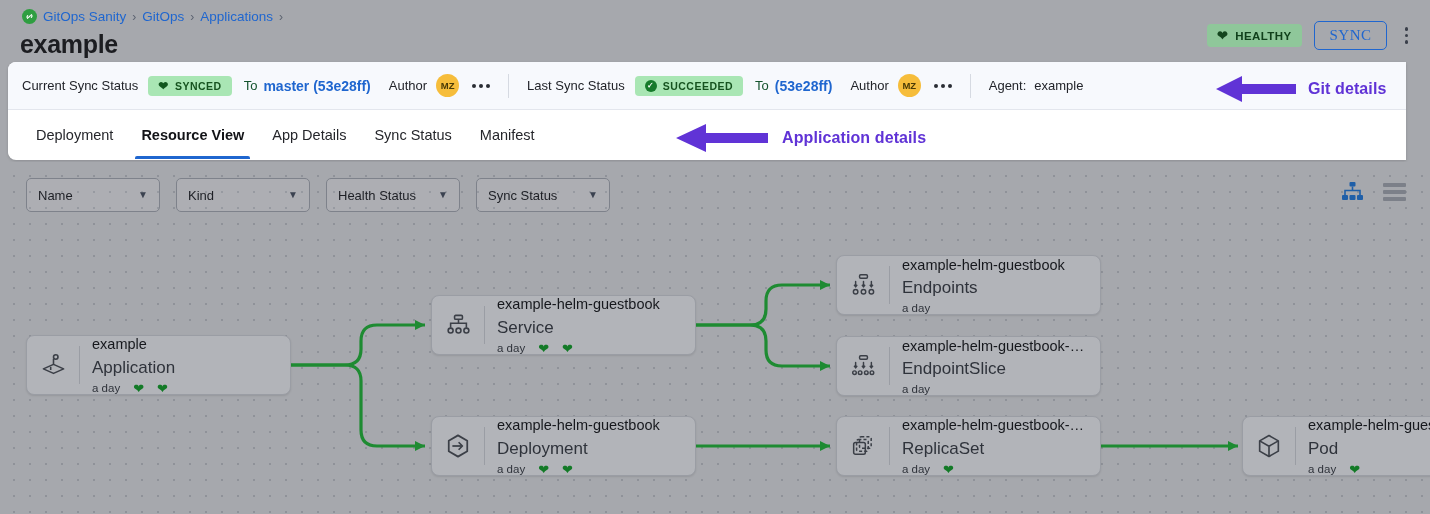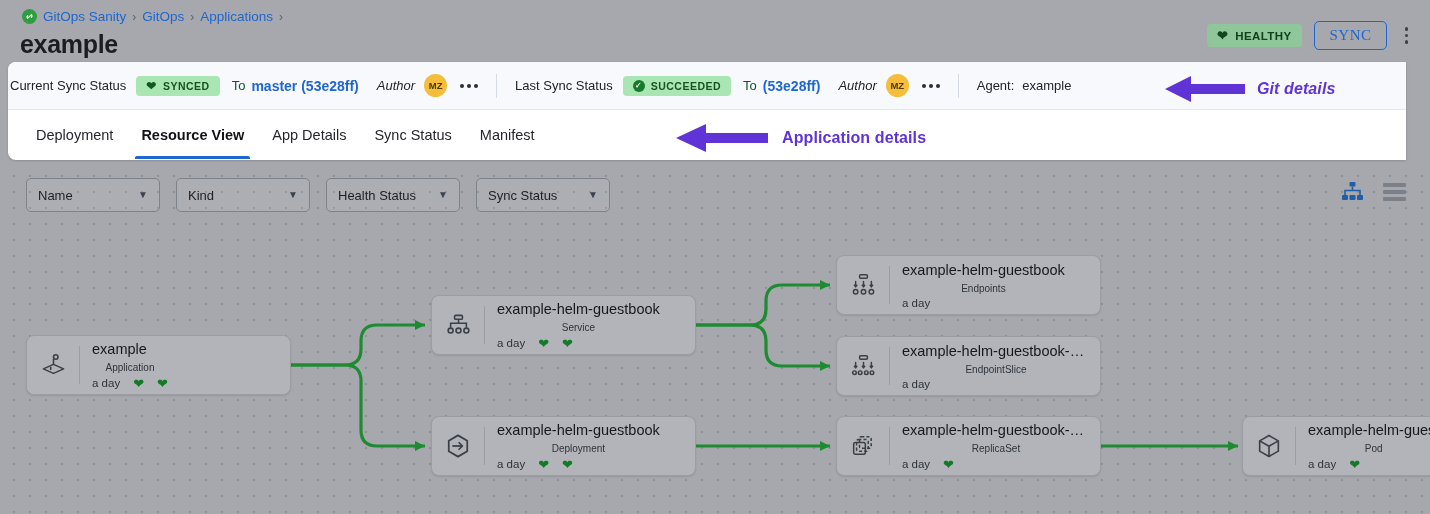--- a/index.html
+++ b/index.html
@@ -65,39 +65,39 @@
     background: #ffffff;
     border-radius: 8px 0 0 8px;
     box-shadow: 0 1px 3px rgba(0,0,0,0.16);
     overflow: visible;
   }
   .sync-bar {
     height: 48px; background: #f7f9fd;
     border-bottom: 1px solid #e3e6ed;
     border-radius: 8px 0 0 0;
     display: flex; align-items: center;
-    padding-left: 2px;
+    padding-left: 14px;
     font-size: 13px; color: #202126;
   }
   .sb-label { color: #22242a; margin-right: 10px; }
   .pill {
     display: inline-flex; align-items: center; gap: 6px;
     background: #a9e6b4; color: #16531f;
     border-radius: 4px; padding: 4px 10px;
     font-size: 10.5px; font-weight: bold; letter-spacing: 0.5px;
   }
   .pill .hrt { font-size: 12px; line-height: 1; color: #12581f; }
   .pill .chk {
     width: 12px; height: 12px; border-radius: 50%; background: #167a2b;
     display: inline-flex; align-items: center; justify-content: center;
     color: #fff; font-size: 8px; line-height: 1;
   }
   .to-word { margin: 0 6px 0 12px; color: #14532d; }
   .rev-link { color: #1f66cf; font-weight: bold; font-size: 14px; cursor: pointer; }
-  .author-word { margin-left: 18px; color: #22242a; font-style: italic; }
+  .author-word { margin-left: 18px; color: #22242a; }
   .avatar {
     width: 23px; height: 23px; border-radius: 50%;
     background: #f6bd3b; color: #4a3a06;
     display: inline-flex; align-items: center; justify-content: center;
     font-size: 9.5px; font-weight: bold; margin-left: 9px;
   }
   .dots-inline {
     display: inline-flex; gap: 3px; margin-left: 13px; cursor: pointer; align-items: center;
   }
   .dots-inline i { width: 4px; height: 4px; border-radius: 50%; background: #2a2d34; display: block; }
@@ -123,21 +123,21 @@
   }
   .tab.disabled { color: #9aa0ac; cursor: default; }
 
   
   .annot { position: absolute; display: flex; align-items: center; pointer-events: none; }
   .annot-arrow { display: block; }
   .annot-text {
     color: #6033d6; font-size: 16px; font-weight: bold;
     letter-spacing: 0.1px; white-space: nowrap;
   }
-  #annot-git { left: 1165px; top: 74px; font-style: italic; }
+  #annot-git { left: 1216px; top: 74px; }
   #annot-git .annot-text { margin-left: 12px; }
   #annot-app { left: 676px; top: 123px; }
   #annot-app .annot-text { margin-left: 14px; }
 
   
   .canvas {
     position: absolute; left: 0; top: 162px; width: 1430px; height: 352px;
     background-color: #a6a8ad;
     background-image: radial-gradient(#8f9299 1px, transparent 1px);
     background-size: 16px 16px;
@@ -176,21 +176,21 @@
     width: 52px; flex: 0 0 52px;
     display: flex; align-items: center; justify-content: center;
     color: #3b3f47;
   }
   .node-div { width: 1px; align-self: stretch; background: #9a9da4; margin: 10px 0; }
   .node-body { padding: 8px 10px 8px 12px; overflow: hidden; }
   .node-name {
     font-size: 14.5px; color: #16181d; white-space: nowrap;
     overflow: hidden; text-overflow: ellipsis; line-height: 1.35;
   }
-  .node-kind { font-size: 10px; color: #2f333b; line-height: 1.55; text-align: center; }
+  .node-kind { font-size: 17px; color: #2f333b; line-height: 1.55; }
   .node-meta { display: flex; align-items: center; gap: 13px; margin-top: 1px; }
   .node-age { font-size: 11.5px; color: #2f333b; }
   .node-meta .hrt { color: #137a27; font-size: 13px; line-height: 1; }
 
   svg.edges { position: absolute; left: 0; top: 0; width: 1430px; height: 352px; pointer-events: none; }
 </style>
 </head>
 <body>
 
 <div id="app">

